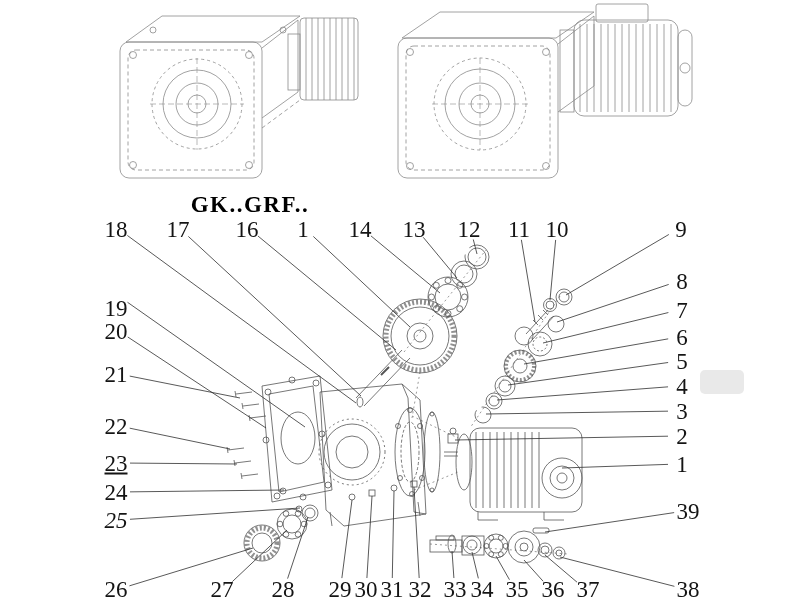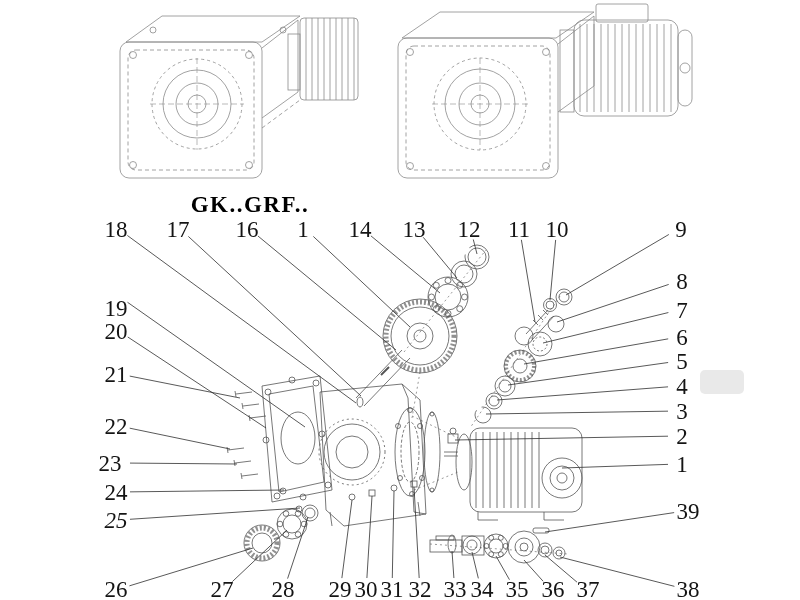--- a/index.html
+++ b/index.html
@@ -316,21 +316,21 @@
       <div class="callout" style="left: 414px; top: 229px;">13</div>
       <div class="callout" style="left: 360px; top: 229px;">14</div>
       <div class="callout" style="left: 303px; top: 229px;">1</div>
       <div class="callout" style="left: 247px; top: 229px;">16</div>
       <div class="callout" style="left: 178px; top: 229px;">17</div>
       <div class="callout" style="left: 116px; top: 229px;">18</div>
       <div class="callout" style="left: 116px; top: 296px; margin-top: 12px;">19</div>
       <div class="callout" style="left: 116px; top: 331px;">20</div>
       <div class="callout" style="left: 116px; top: 374px;">21</div>
       <div class="callout" style="left: 116px; top: 426px;">22</div>
-      <div class="callout" style="left: 110px; top: 463px;">23</div>
+      <div class="callout" style="left: 116px; top: 463px; text-decoration: underline;">23</div>
       <div class="callout" style="left: 116px; top: 492px;">24</div>
       <div class="callout" style="left: 116px; top: 520px; font-style: italic;">25</div>
       <div class="callout" style="left: 116px; top: 589px;">26</div>
       <div class="callout" style="left: 222px; top: 589px;">27</div>
       <div class="callout" style="left: 283px; top: 589px;">28</div>
       <div class="callout" style="left: 340px; top: 589px;">29</div>
       <div class="callout" style="left: 366px; top: 589px;">30</div>
       <div class="callout" style="left: 392px; top: 589px;">31</div>
       <div class="callout" style="left: 420px; top: 589px;">32</div>
       <div class="callout" style="left: 455px; top: 589px;">33</div>

